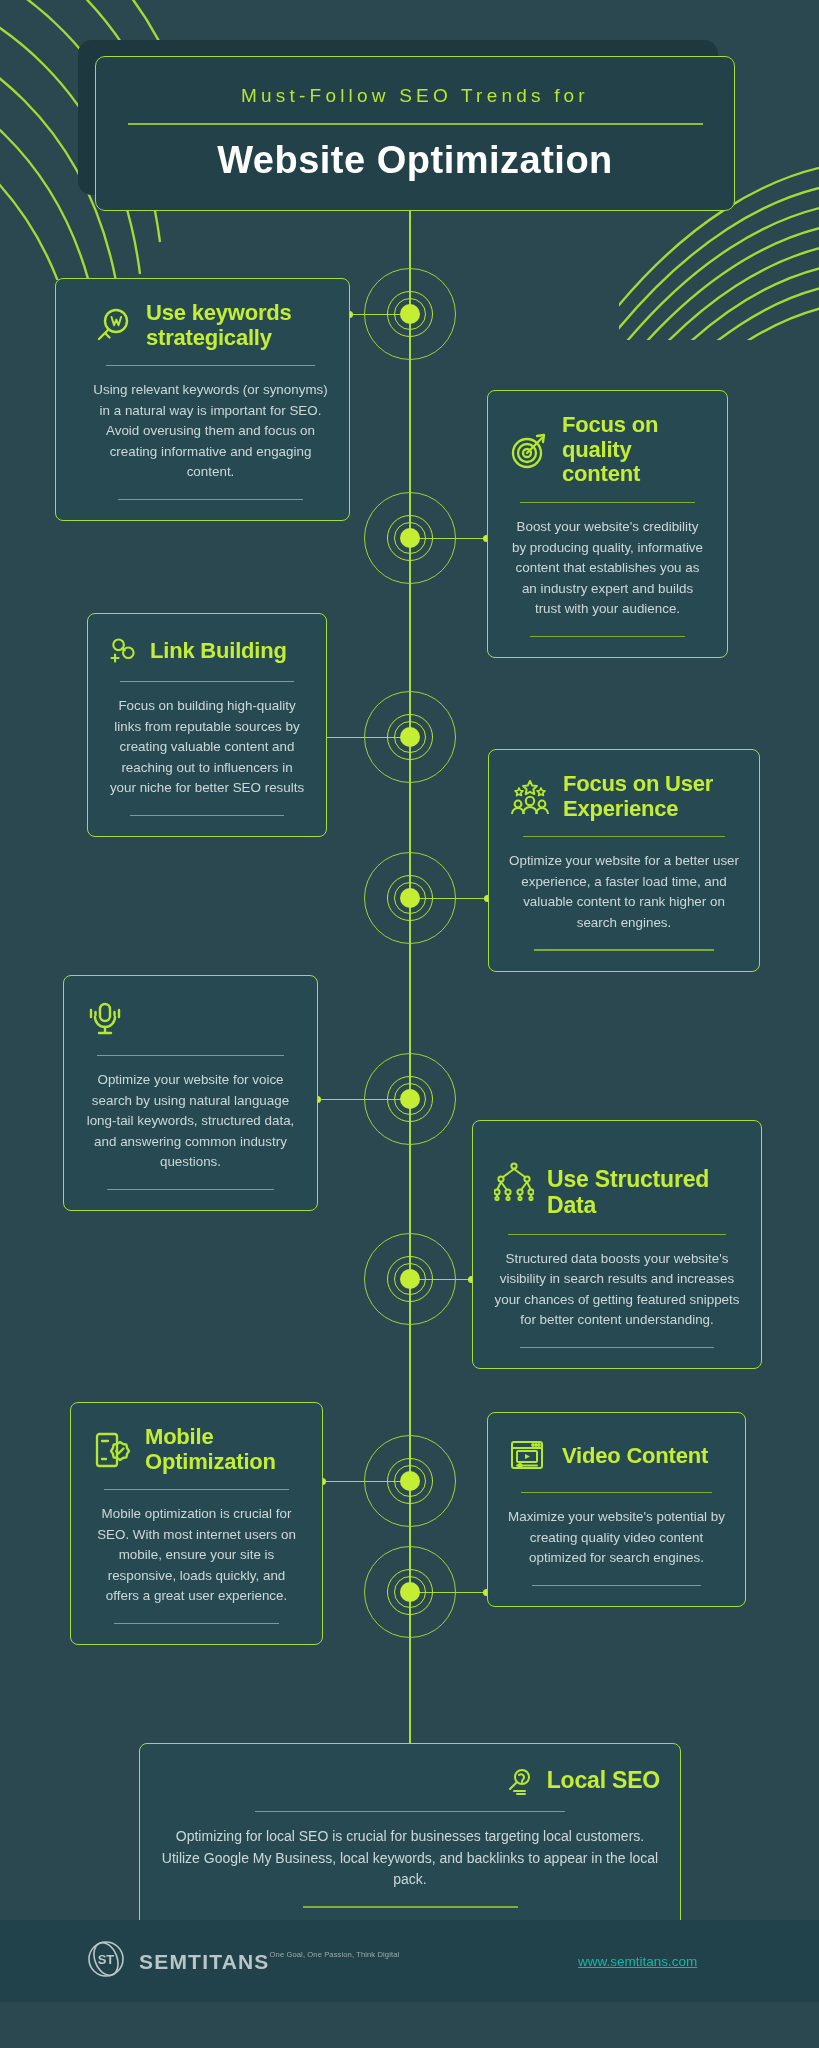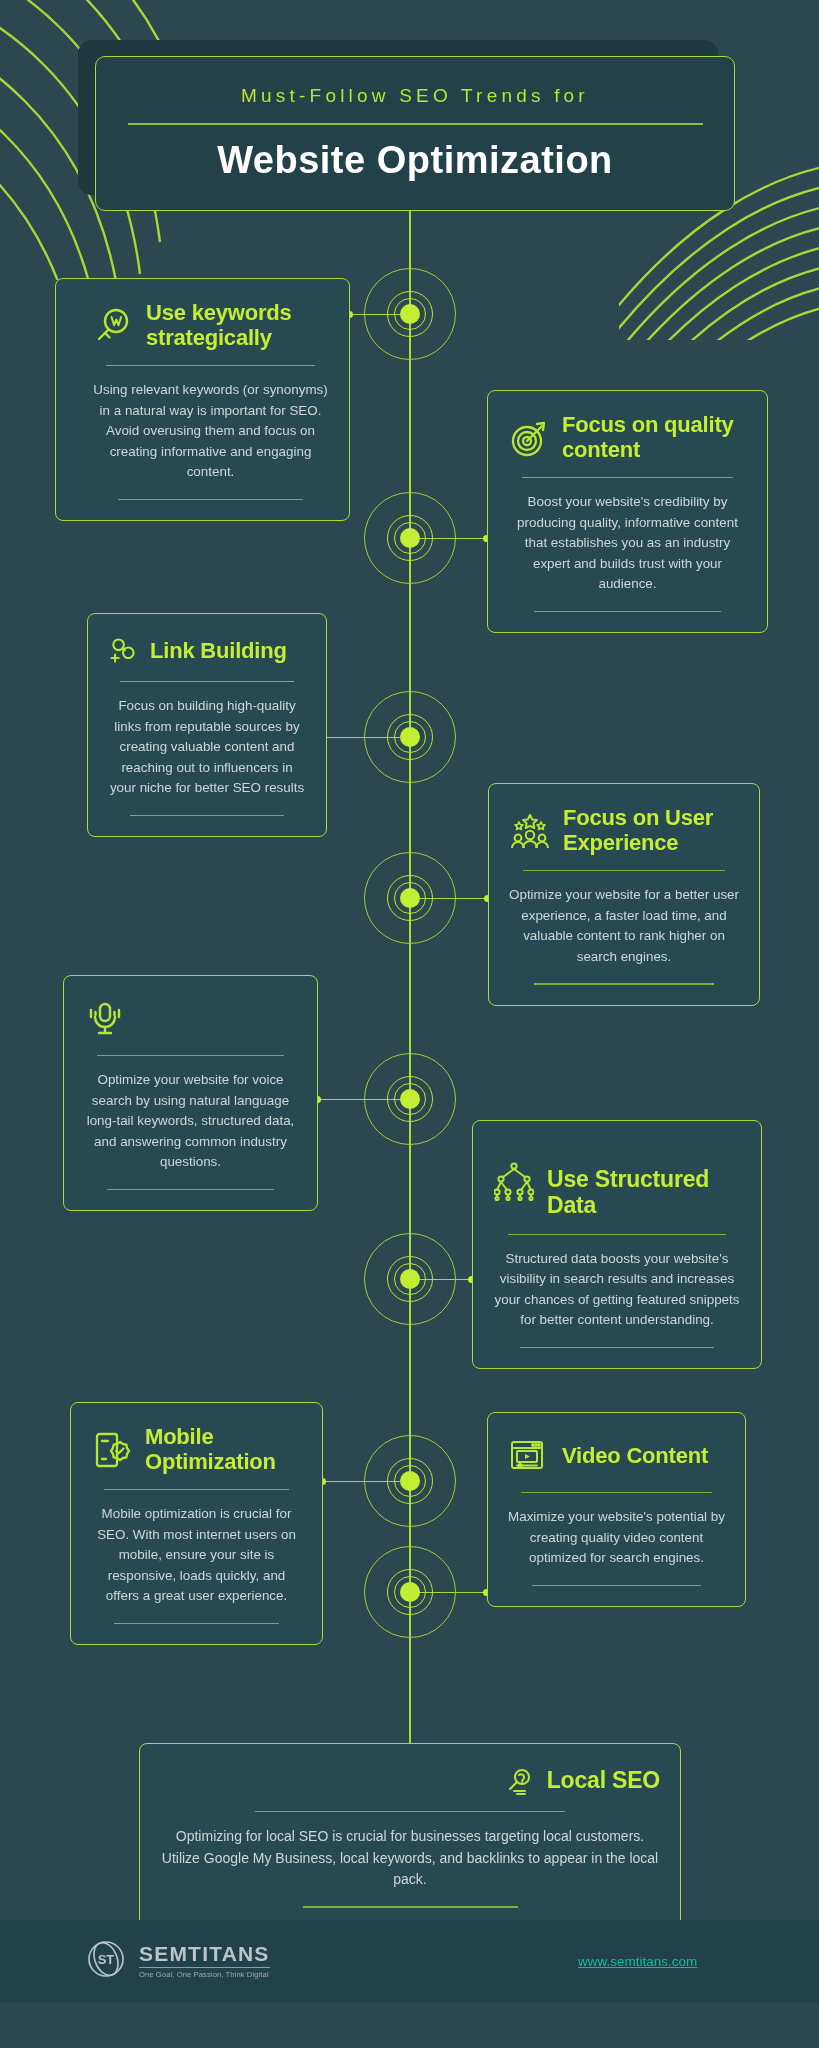--- a/index.html
+++ b/index.html
@@ -168,23 +168,23 @@
   }
   .rule-bot {
     height: 1.2px;
     background: #7fae37;
     margin: 16px auto 0 auto;
     width: 78%;
   }
 
   
   #card-keywords  { left: 55px;  top: 278px;  width: 295px; padding-left: 36px; }
-  #card-quality   { left: 487px; top: 390px;  width: 281px; }
+  #card-quality   { left: 487px; top: 390px;  width: 241px; }
   #card-link      { left: 55px;  top: 613px;  width: 240px; margin-left: 32px; }
-  #card-ux        { left: 488px; top: 783px;  width: 272px; }
+  #card-ux        { left: 488px; top: 749px;  width: 272px; }
   #card-voice     { left: 63px;  top: 975px;  width: 255px; }
   #card-structured{ left: 472px; top: 1120px; width: 290px; }
   #card-mobile    { left: 70px;  top: 1370px; width: 253px; margin-top: 32px; }
   #card-video     { left: 487px; top: 1412px; width: 259px; }
   #card-local     { left: 139px; top: 1743px; width: 542px; }
 
   #card-local .card-body { font-size: 14px; }
   #card-local .rule-top { width: 62%; }
   #card-local .rule-bot { width: 43%; }
   #card-local .card-title { font-size: 23px; }
@@ -197,21 +197,21 @@
     background: #21424a;
     display: flex;
     align-items: center;
   }
   .brand {
     display: flex;
     align-items: center;
     gap: 11px;
     margin-left: 84px;
   }
-  .brand-text { display: flex; flex-direction: column; }
+  .brand-text { display: flex; flex-direction: row; }
   .brand-name {
     color: #b9c6c8;
     font-size: 21px;
     font-weight: bold;
     letter-spacing: 1.2px;
     line-height: 1;
   }
   .brand-rule { height: 1px; background: #8d9fa2; margin: 3px 0 3px 0; }
   .brand-tag {
     color: #9cabae;

